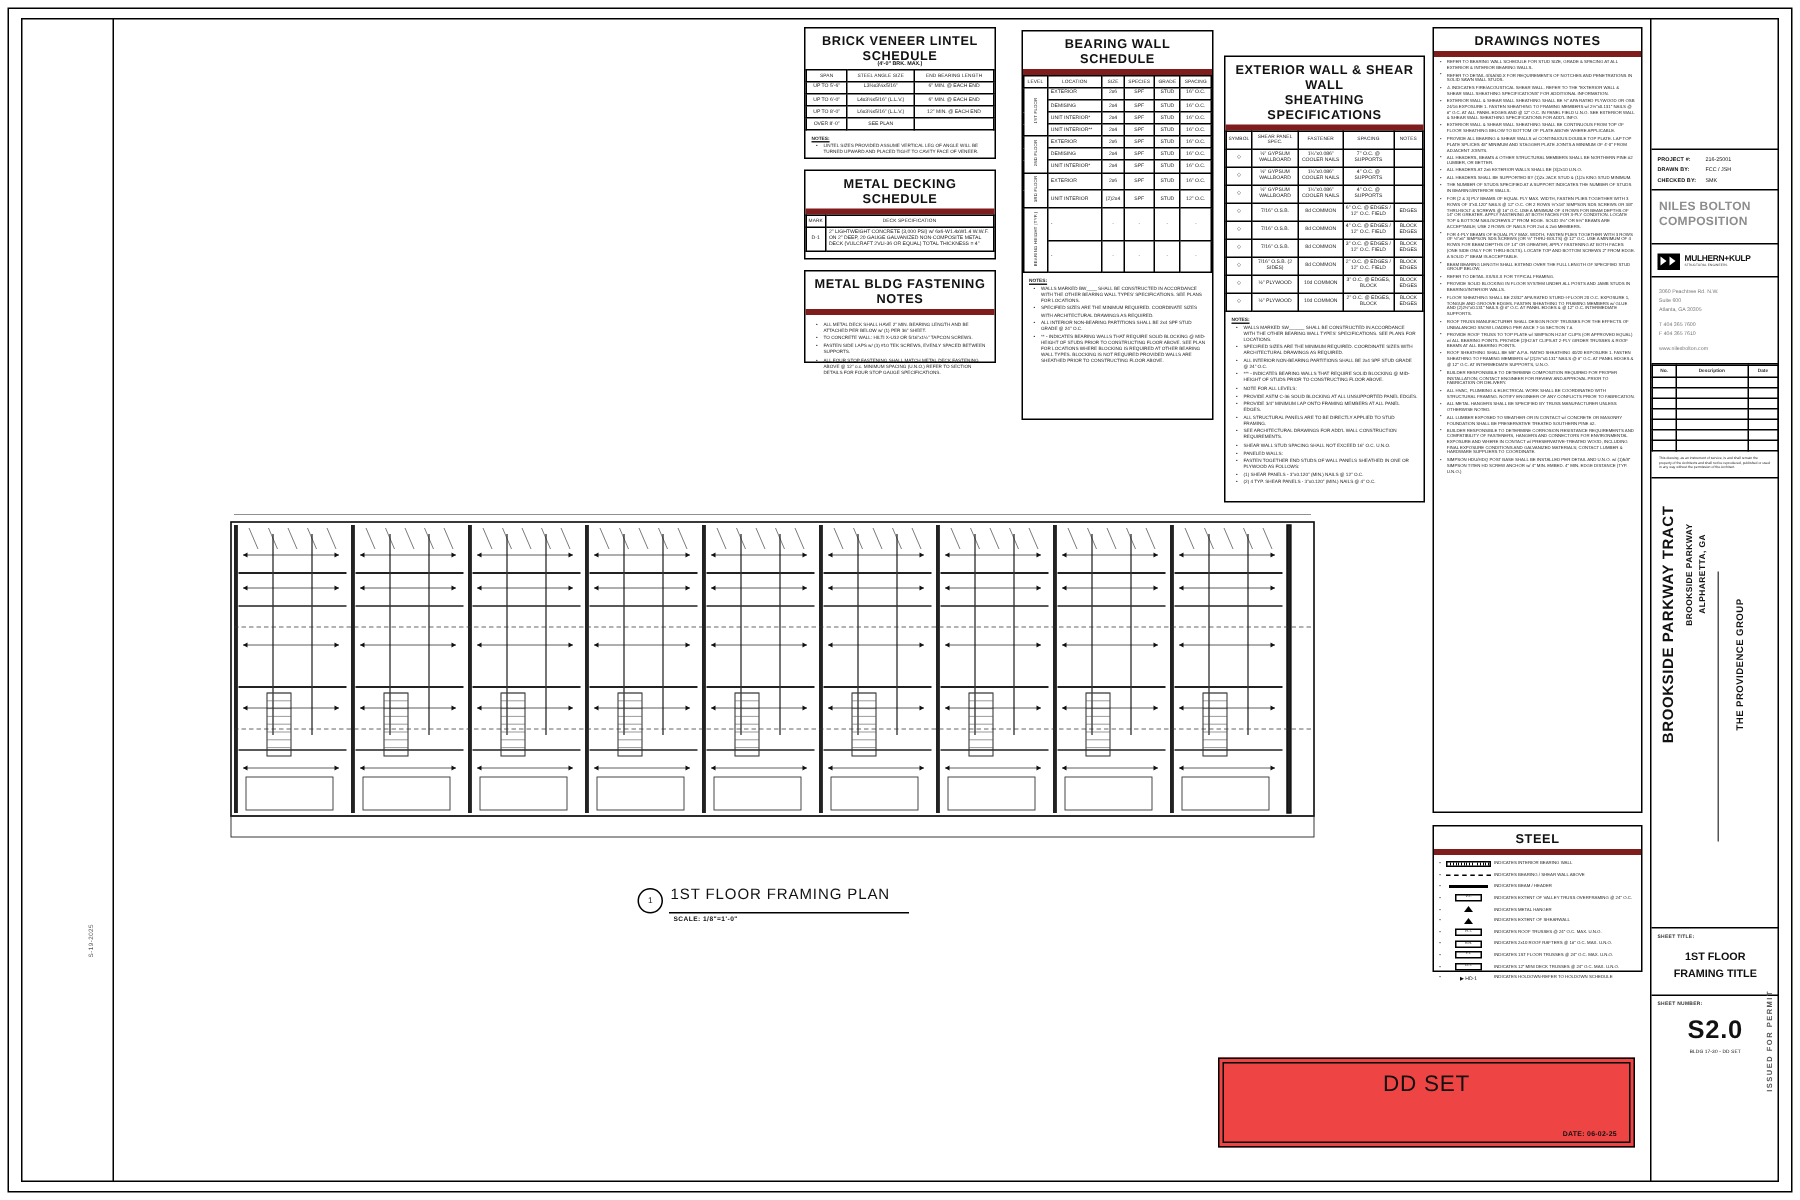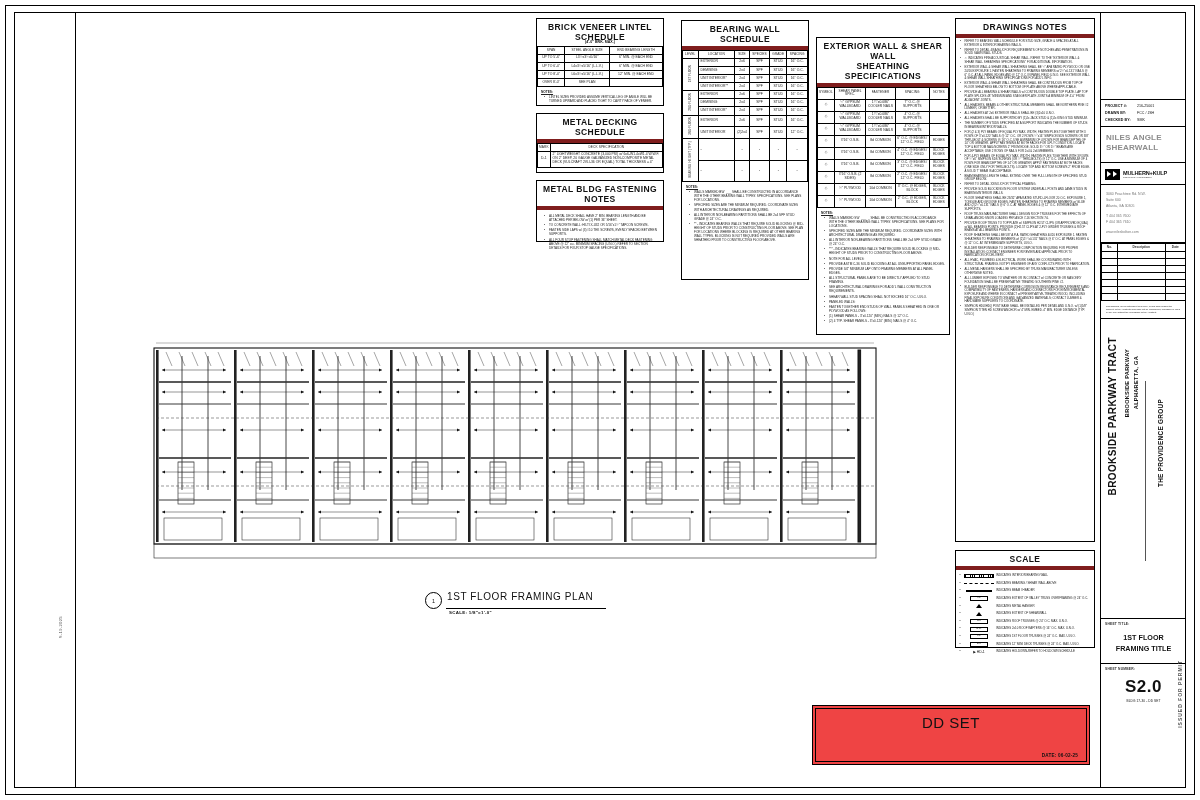--- a/index.html
+++ b/index.html
@@ -479,21 +479,21 @@
         <li>BUILDER RESPONSIBLE TO DETERMINE COMPOSITION REQUIRED FOR PROPER INSTALLATION; CONTACT ENGINEER FOR REVIEW AND APPROVAL PRIOR TO FABRICATION OR DELIVERY.</li>
         <li>ALL HVAC, PLUMBING &amp; ELECTRICAL WORK SHALL BE COORDINATED WITH STRUCTURAL FRAMING. NOTIFY ENGINEER OF ANY CONFLICTS PRIOR TO FABRICATION.</li>
         <li>ALL METAL HANGERS SHALL BE SPECIFIED BY TRUSS MANUFACTURER UNLESS OTHERWISE NOTED.</li>
         <li>ALL LUMBER EXPOSED TO WEATHER OR IN CONTACT w/ CONCRETE OR MASONRY FOUNDATION SHALL BE PRESERVATIVE TREATED SOUTHERN PINE #2.</li>
         <li>BUILDER RESPONSIBLE TO DETERMINE CORROSION RESISTANCE REQUIREMENTS AND COMPATIBILITY OF FASTENERS, HANGERS AND CONNECTORS FOR ENVIRONMENTAL EXPOSURE AND WHERE IN CONTACT w/ PRESERVATIVE-TREATED WOOD, INCLUDING FINAL EXPOSURE CONDITIONS AND GALVANIZED MATERIALS; CONTACT LUMBER &amp; HARDWARE SUPPLIERS TO COORDINATE.</li>
         <li>SIMPSON HDU/HDQ POST BASE SHALL BE INSTALLED PER DETAIL AND U.N.O. w/ (1)5/8" SIMPSON TITEN HD SCREW ANCHOR w/ 4" MIN. EMBED. 4" MIN. EDGE DISTANCE (TYP. U.N.O.)</li>
       </ul>
   </div>
 
   <div class="panel" style="left:955px; top:550px; width:140px; height:98px;">
-    <div class="panel-title">SCALE</div>
+    <div class="panel-title">STEEL</div>
     <div style="padding:3px 3px 2px 2px;" id="legend-rows">
         <div class="legend-row">
           <span class="legend-bullet">•</span>
           <span class="legend-sym">
             <span class="sym-hatch"></span>
           </span>
           <span class="legend-txt">INDICATES INTERIOR BEARING WALL</span>
         </div>
         <div class="legend-row">
           <span class="legend-bullet">•</span>
@@ -948,22 +948,22 @@
 
     <div style="height:88px; border-bottom:1px solid #000;"></div>
 
     <div class="tb-row tb-proj">
       <div><b>PROJECT #:</b><span>216-25001</span></div>
       <div><b>DRAWN BY:</b><span>FCC / JSH</span></div>
       <div><b>CHECKED BY:</b><span>SMK</span></div>
     </div>
 
     <div class="nba">
-      <div>NILES ANGLE</div>
-      <div>SHEARWALL</div>
+      <div>NILES BOLTON</div>
+      <div>COMPOSITION</div>
     </div>
 
     <div class="mk-row" style="border-bottom:1px solid #000;">
       <div class="mk-logo"></div>
       <div>
         <div class="mk-name">MULHERN+KULP</div>
         <div class="mk-sub">STRUCTURAL ENGINEERS</div>
       </div>
     </div>
 

